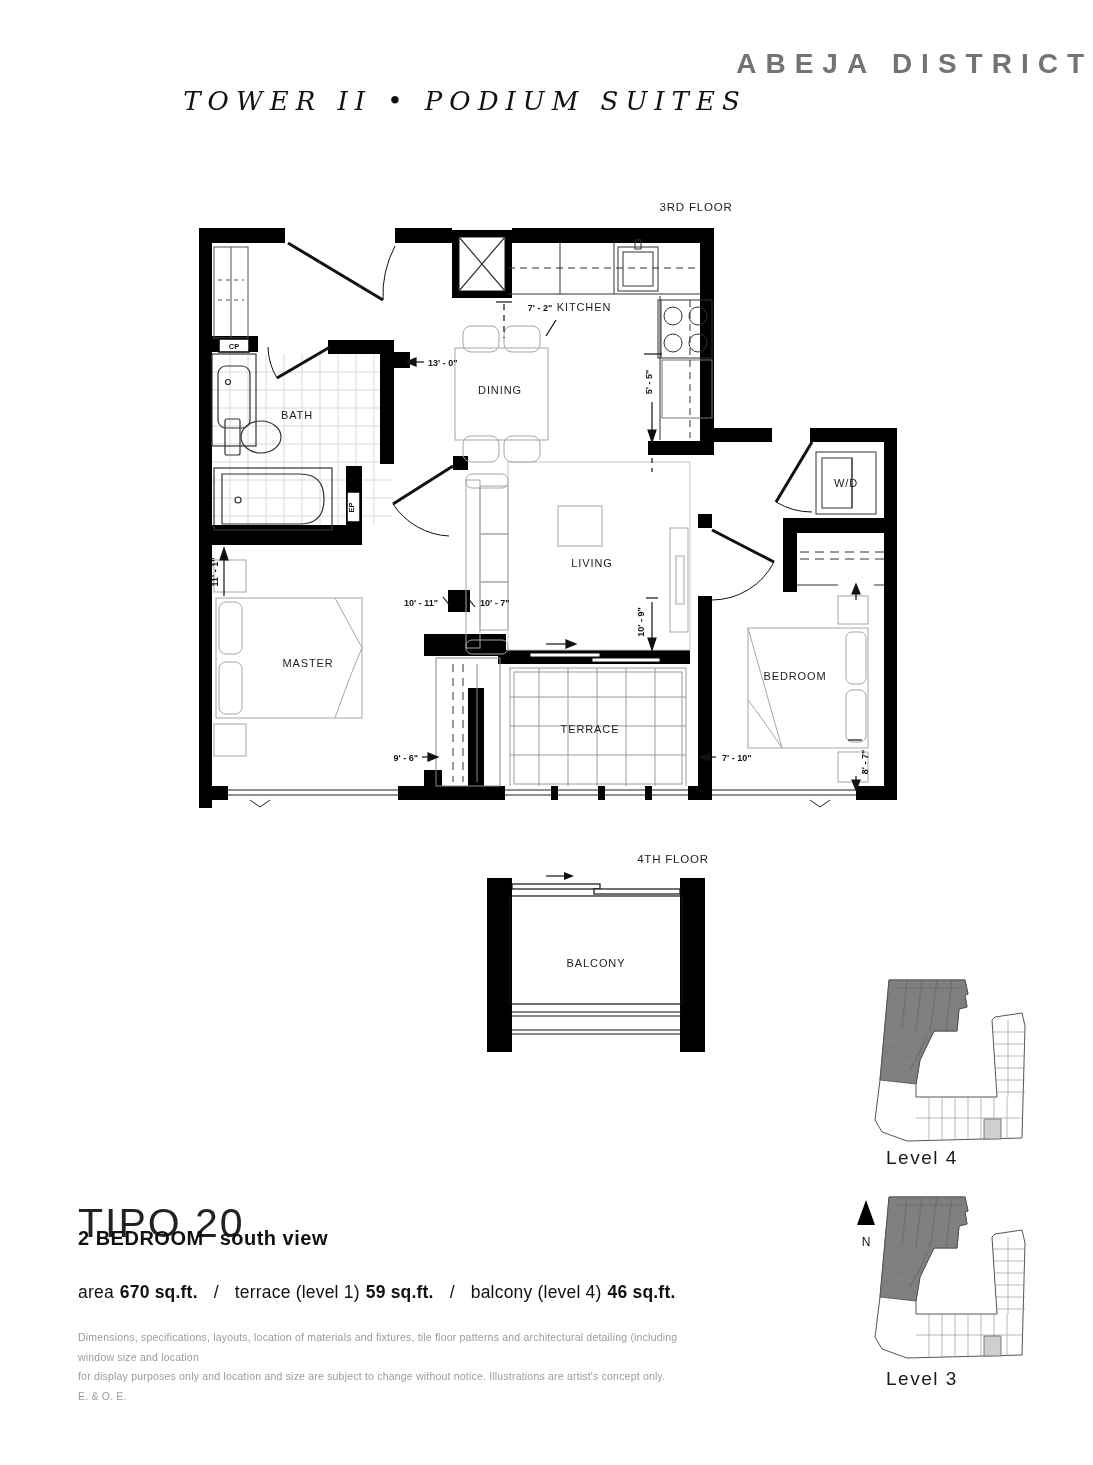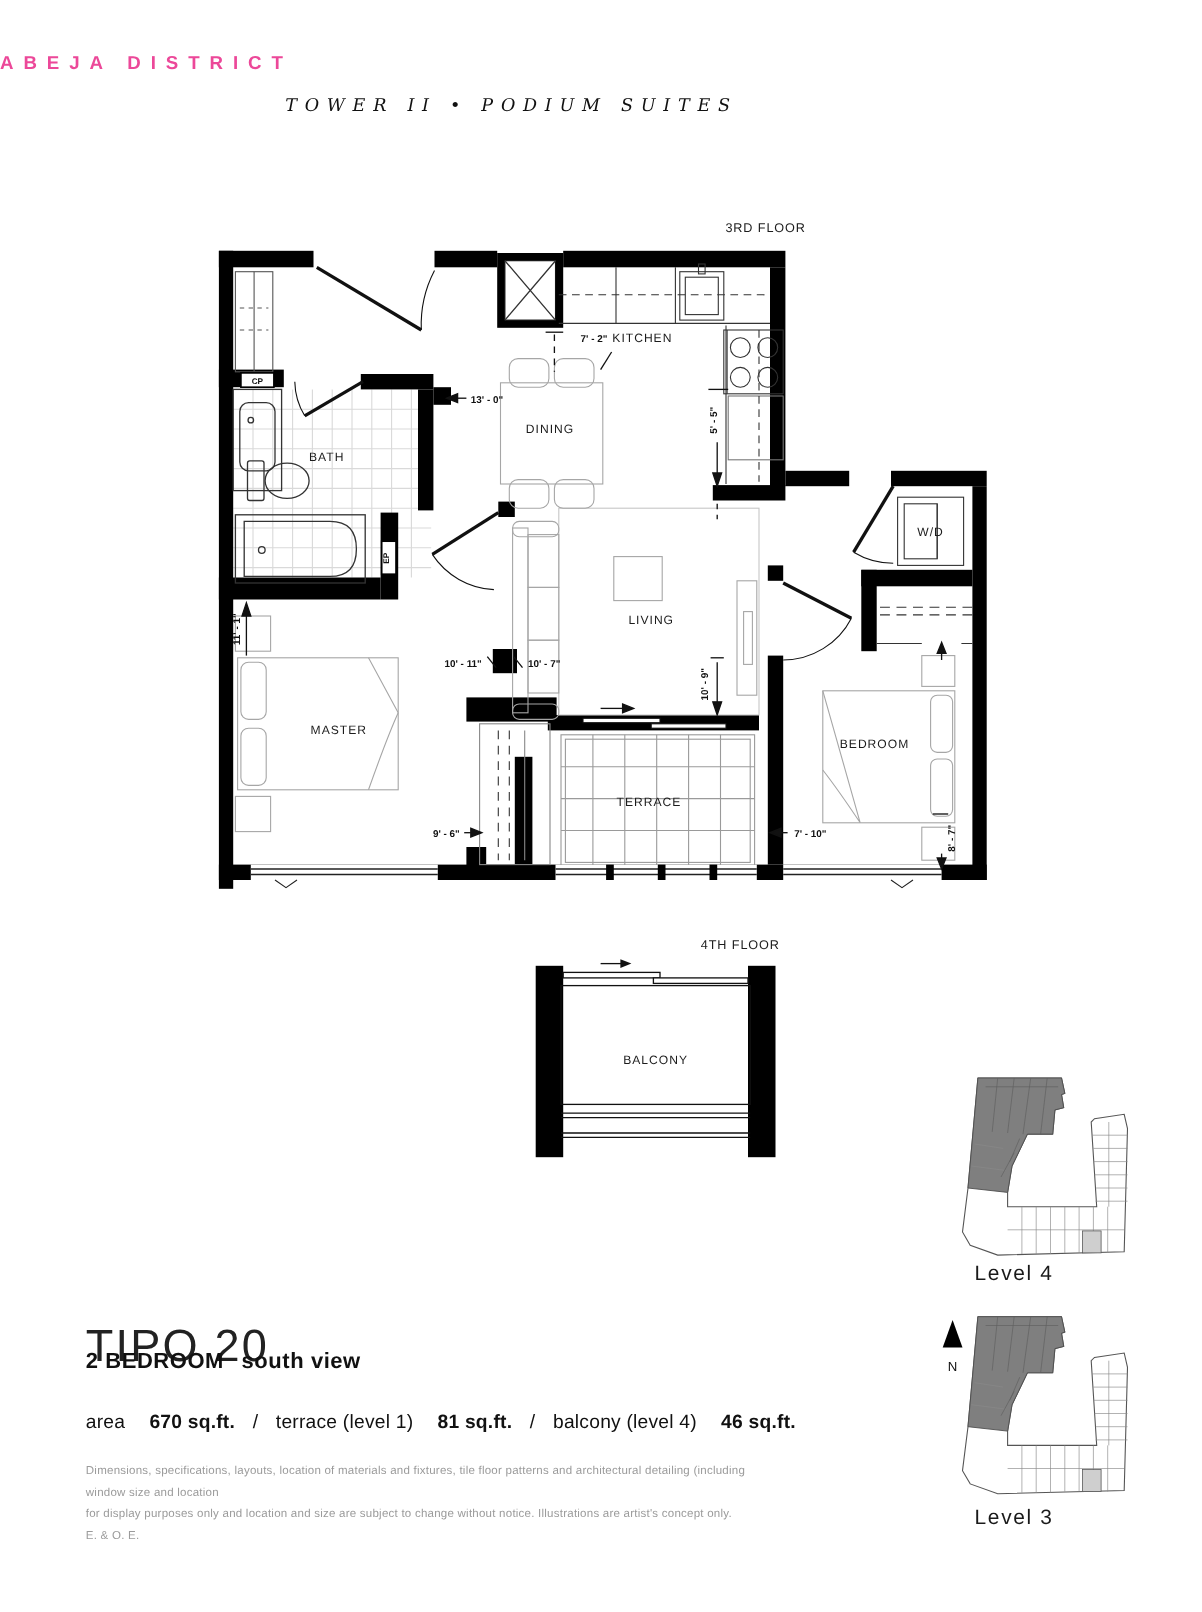--- a/index.html
+++ b/index.html
@@ -1,28 +1,28 @@
 <!DOCTYPE html>
 <html><head>
 <meta charset="utf-8">
 <style>
   html,body{margin:0;padding:0;background:#ffffff;}
   body{width:1093px;height:1465px;position:relative;font-family:"Liberation Sans",sans-serif;color:#1a1a1a;overflow:hidden;}
   .abs{position:absolute;}
   
-  .brand{top:48px;left:0;width:1093px;text-align:left;font-size:17px;font-weight:700;letter-spacing:9px;color:#ec4899;}
-  .subbrand{top:86px;left:0;width:930px;text-align:center;font-family:"DejaVu Serif","Liberation Serif",serif;font-style:italic;font-size:16px;letter-spacing:7px;color:#111;}
+  .brand{top:48px;left:0;width:1093px;text-align:right;font-size:28px;font-weight:700;letter-spacing:9px;color:#737373;}
+  .subbrand{top:86px;left:0;width:930px;text-align:center;font-family:"DejaVu Serif","Liberation Serif",serif;font-style:italic;font-size:26px;letter-spacing:7px;color:#111;}
   
   .suite-name{top:1200px;left:78px;font-size:41px;font-weight:300;letter-spacing:2px;color:#222;}
   .suite-line{top:1227px;left:78px;font-size:20px;color:#111;}
   .suite-line .type{font-weight:700;letter-spacing:0.5px;}
   .suite-line .view{font-weight:700;margin-left:16px;letter-spacing:0.5px;}
   .area-line{top:1282px;left:78px;font-size:17.5px;color:#111;letter-spacing:0.2px;}
   .area-line .lbl{font-weight:400;}
-  .area-line .val{font-weight:700;margin-left:22px;}
+  .area-line .val{font-weight:700;margin-left:6px;}
   .area-line .sep{margin:0 16px;font-weight:400;}
   .disclaimer{top:1328px;left:78px;width:600px;font-size:10.5px;line-height:19.5px;color:#9b9b9b;letter-spacing:0.2px;}
   svg text{font-family:"Liberation Sans",sans-serif;}
   .room-label{font-size:11px;letter-spacing:0.9px;fill:#1c1c1c;}
   .floor-label{font-size:11.5px;letter-spacing:0.8px;fill:#1c1c1c;}
   .dim-label{font-size:9px;font-weight:700;fill:#111;}
   .tag-label{font-size:7.5px;font-weight:700;fill:#111;}
   .level-label{font-size:19px;font-weight:300;letter-spacing:1.5px;fill:#1a1a1a;}
   .north-label{font-size:12px;font-weight:400;fill:#111;}
 </style>
@@ -316,19 +316,19 @@
   </g>
 </svg>
 
 <div class="abs suite-name">TIPO 20</div>
 
 <div class="abs suite-line">
   <span class="type">2 BEDROOM</span><span class="view">south view</span>
 </div>
 
 <div class="abs area-line">
-  <span class="lbl">area</span><span class="val">670 sq.ft.</span><span class="sep">/</span><span class="lbl">terrace (level 1)</span><span class="val">81 sq.ft.</span><span class="sep">/</span><span class="lbl">balcony (level 4)</span><span class="val">46 sq.ft.</span>
+  <span class="lbl">area</span><span class="val">670 sq.ft.</span><span class="sep">/</span><span class="lbl">terrace (level 1)</span><span class="val">59 sq.ft.</span><span class="sep">/</span><span class="lbl">balcony (level 4)</span><span class="val">46 sq.ft.</span>
 </div>
 
 <div class="abs disclaimer">
   <div>Dimensions, specifications, layouts, location of materials and fixtures, tile floor patterns and architectural detailing (including window size and location</div>
   <div>for display purposes only and location and size are subject to change without notice. Illustrations are artist's concept only. E. &amp; O. E.</div>
 </div>
 
 </body></html>

